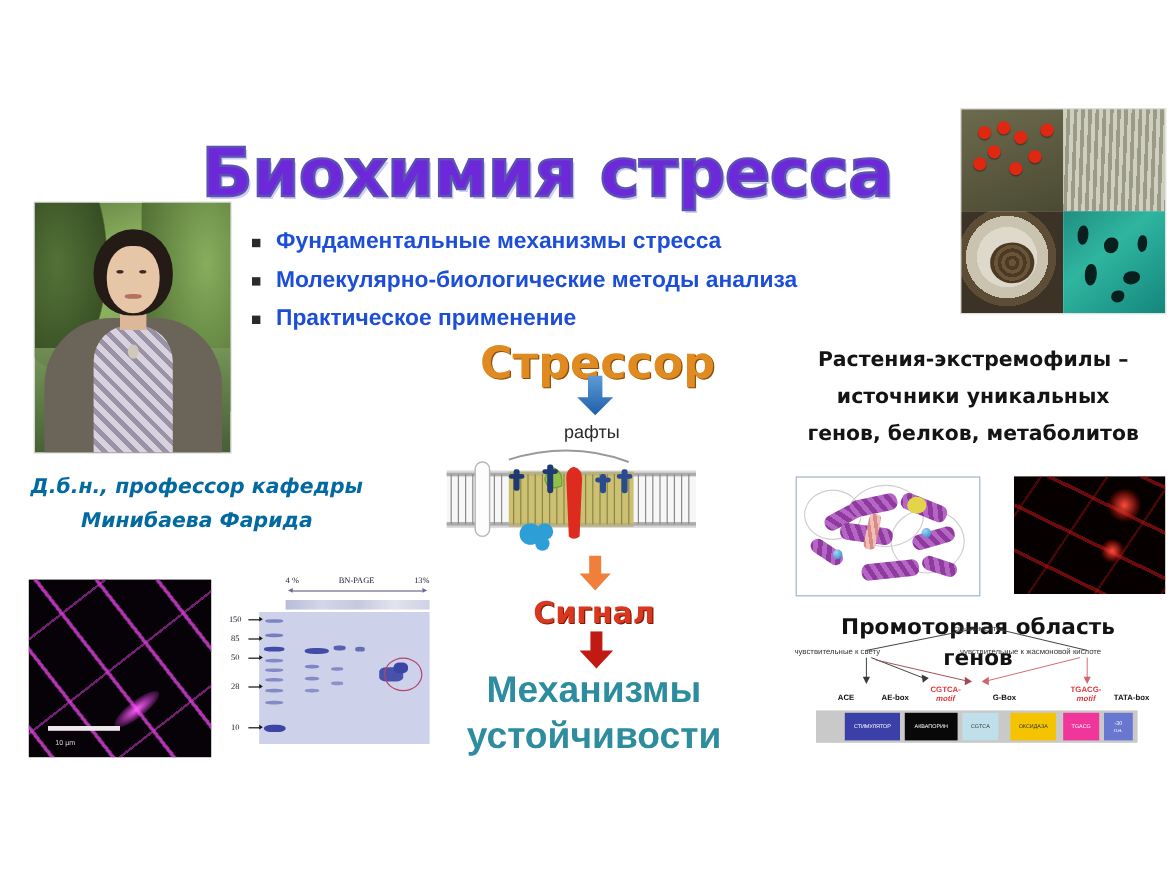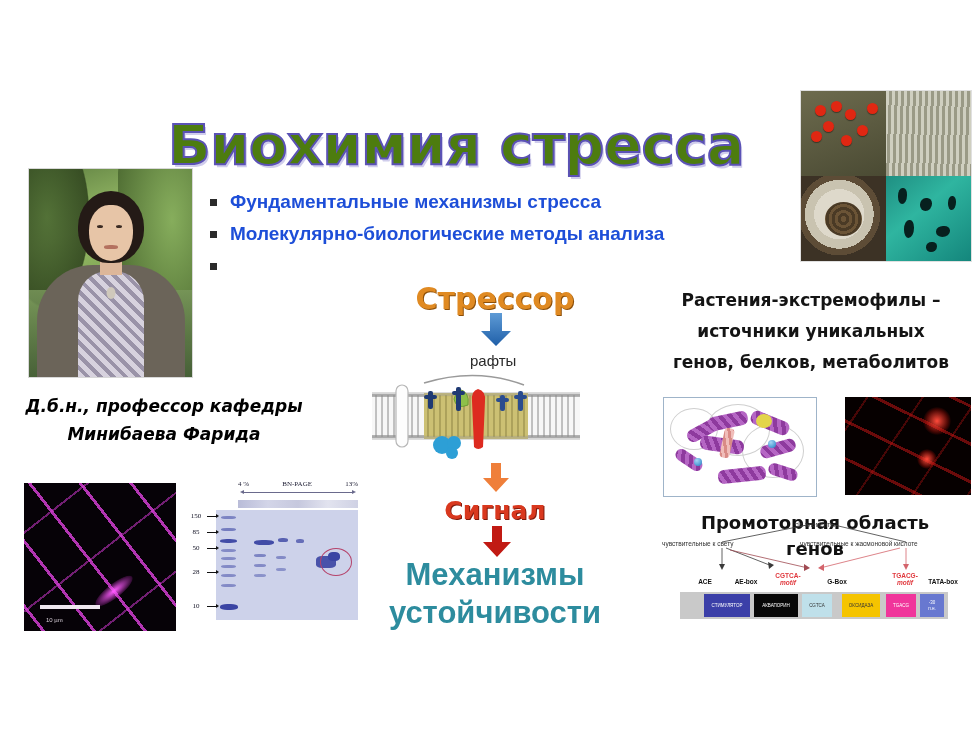--- a/index.html
+++ b/index.html
@@ -18,21 +18,21 @@
   }
   .abs { position: absolute; }
 
   
   #slide-title {
     left: 168px; top: 112px;
     width: 600px;
     font-size: 56px;
     font-weight: bold;
     letter-spacing: -0.5px;
-    color: #4d7c0f;
+    color: #6d28d9;
     -webkit-text-stroke: 2px #5b52b5;
     text-shadow: 2px 3px 0 rgba(120,112,200,.35);
     white-space: nowrap;
     font-family: "DejaVu Sans", sans-serif;
   }
 
   
   #bullet-list {
     left: 208px; top: 186px;
     width: 600px;
@@ -119,21 +119,21 @@
   }
 
   
   #professor-name {
     left: 14px; top: 392px;
     width: 300px;
     text-align: center;
     font-size: 17px;
     font-weight: bold;
     font-style: italic;
-    color: #000000;
+    color: #0369a1;
     line-height: 28px;
     font-family: "DejaVu Sans", sans-serif;
   }
 
   
   #confocal-image {
     left: 24px; top: 483px;
     width: 152px; height: 148px;
     background:#060207; overflow:hidden;
   }
@@ -210,21 +210,21 @@
     border-left:3.5px solid #111;
   }
   #gel-image .circle-mark {
     position:absolute; left:104px; top:38px; width:30px;height:26px;
     border:1.3px solid #b5436b; border-radius:50%;
   }
 
   
   #stressor-label {
     left: 400px; top: 281px; width: 190px;
-    text-align:center; font-size: 30px; font-weight:bold;
+    text-align:center; font-size: 37px; font-weight:bold;
     color:#e08a22;
     text-shadow: 1px 1px 0 #8d4f08;
     font-family:"DejaVu Sans", sans-serif;
   }
   #arrow-stressor {
     left:480px; top:313px;
   }
   #rafts-label {
     left: 470px; top: 352px;
     font-size: 15px; color:#2a2a2a;
@@ -350,20 +350,21 @@
     <li>
       <span class="sq"></span>
       <span>Фундаментальные механизмы стресса</span>
     </li>
     <li>
       <span class="sq"></span>
       <span>Молекулярно-биологические методы анализа</span>
     </li>
     <li>
       <span class="sq"></span>
+      <span>Практическое применение</span>
     </li>
   </ul>
 
   <div class="abs" id="portrait-photo">
     <div class="foliage-l"></div>
     <div class="foliage-r"></div>
     <div class="water"></div>
     <div class="jacket"></div>
     <div class="blouse"></div>
     <div class="neck"></div>

